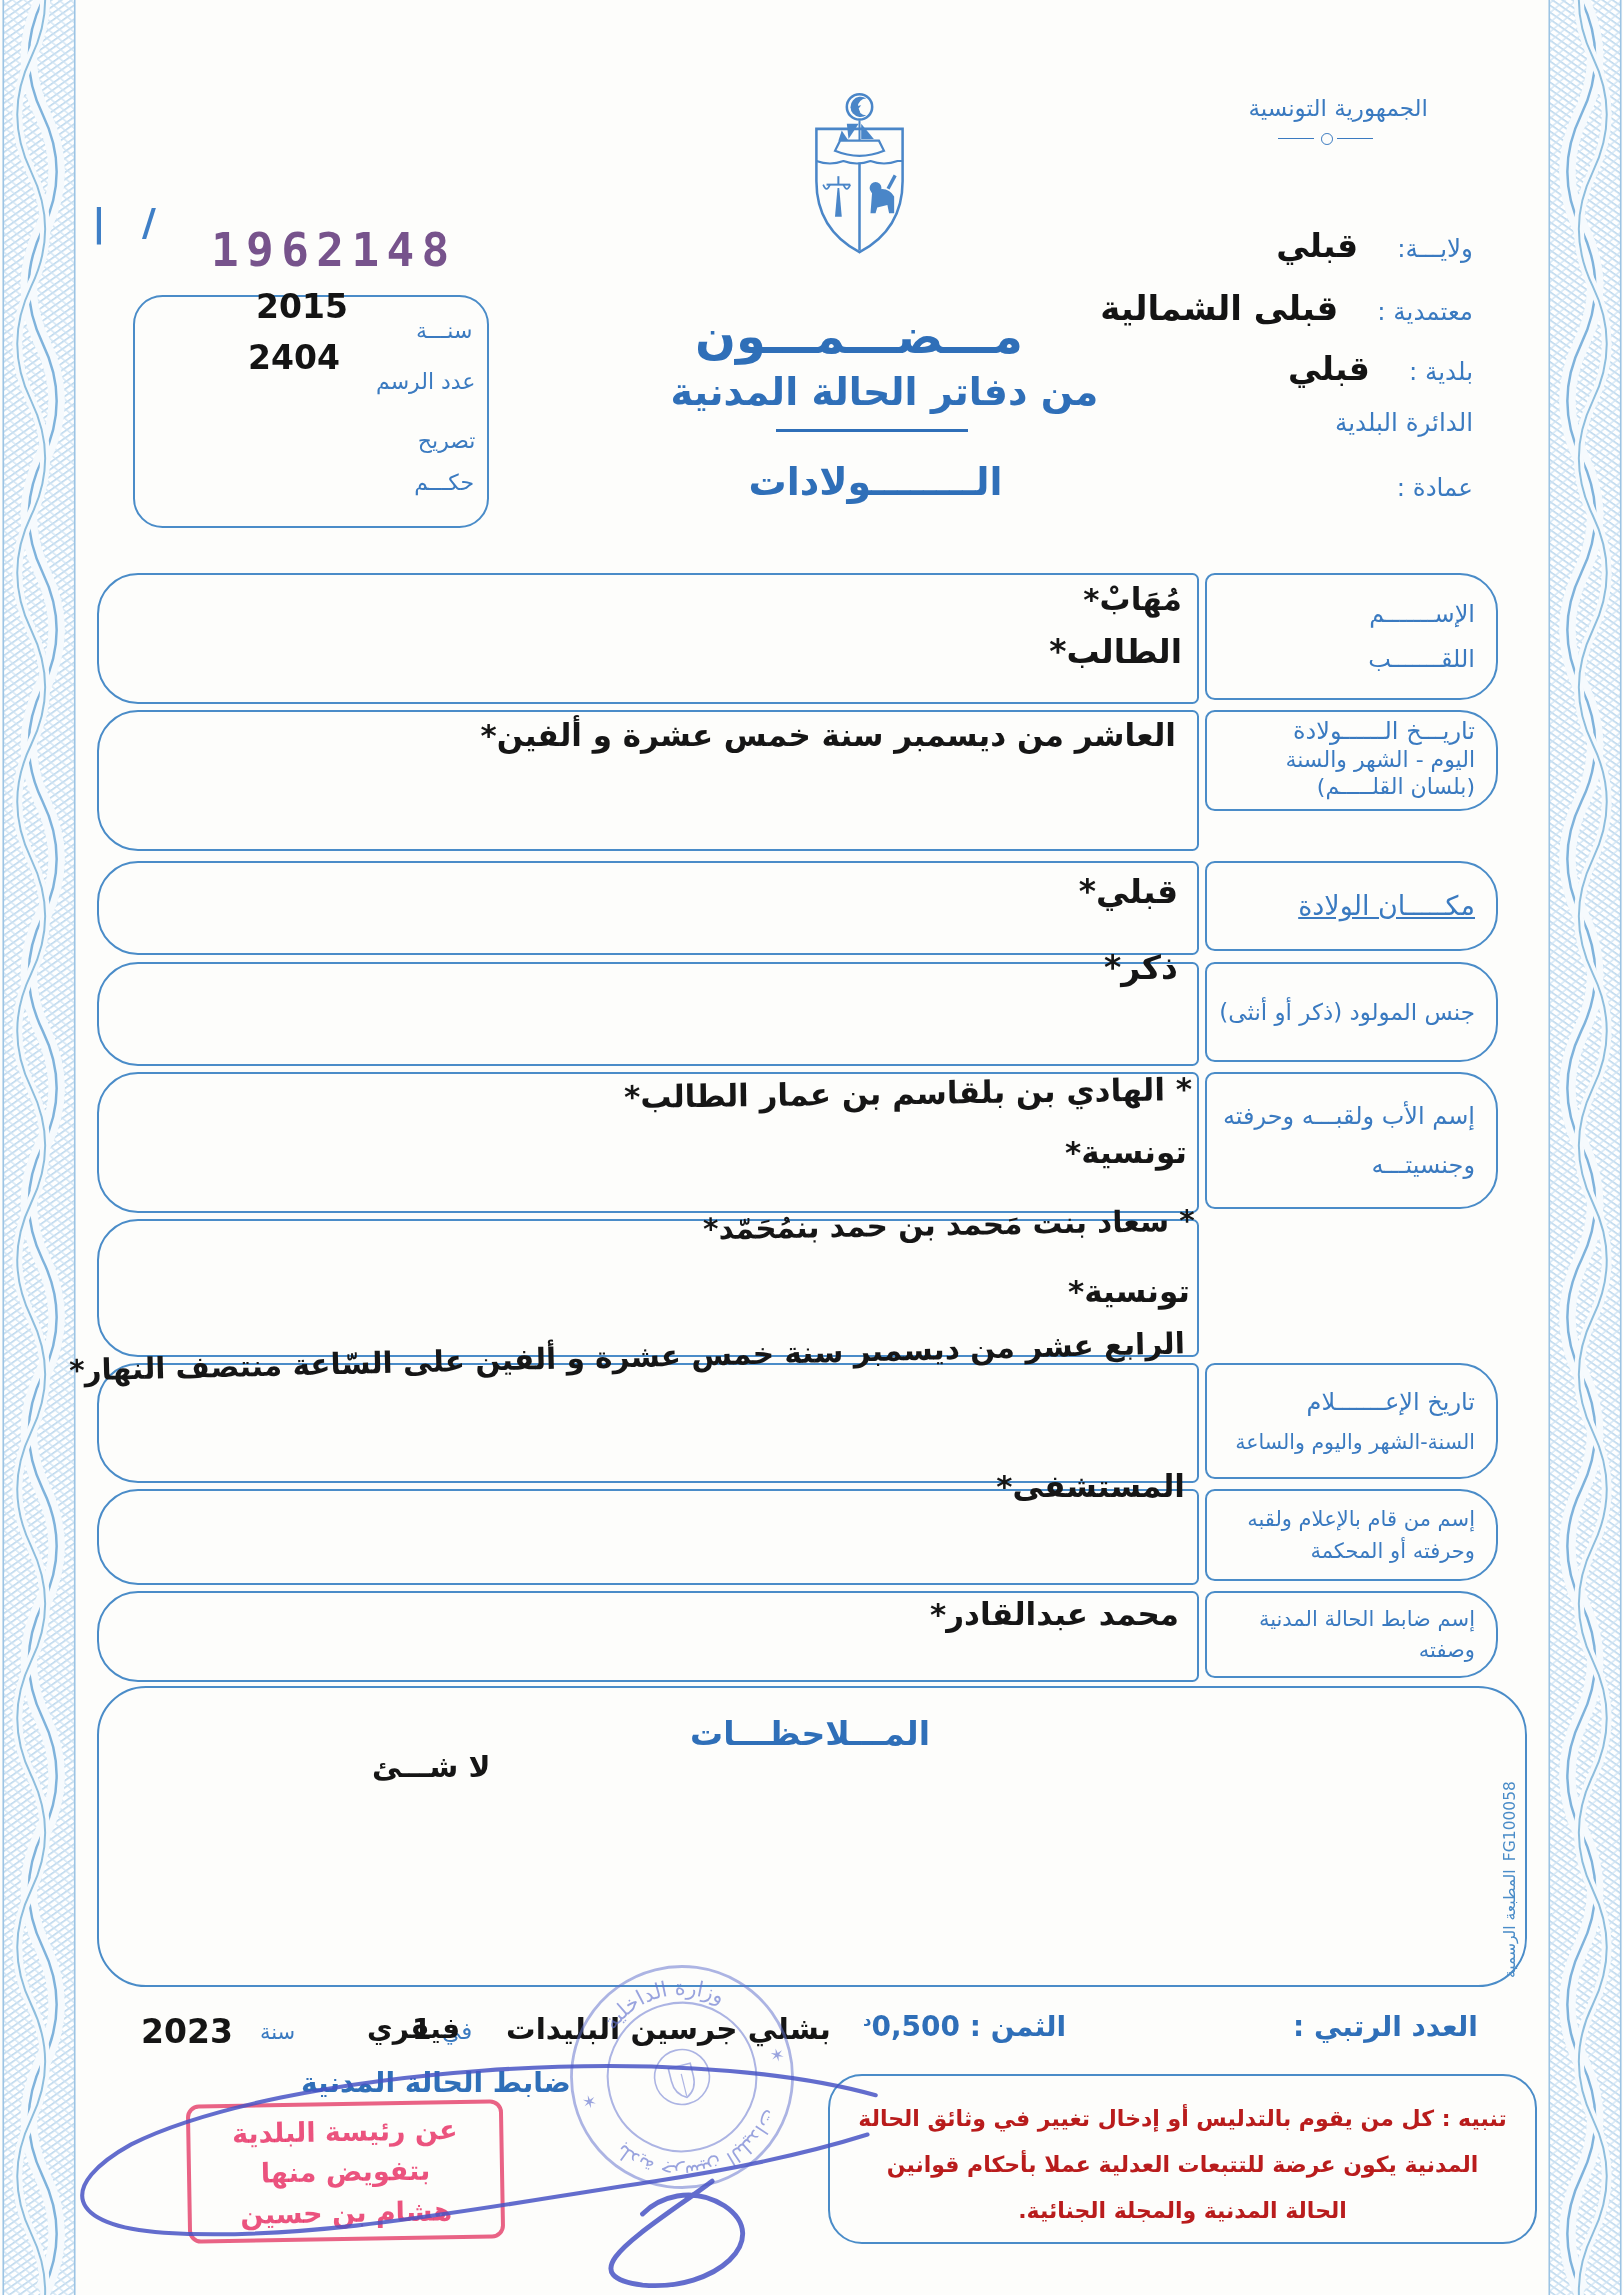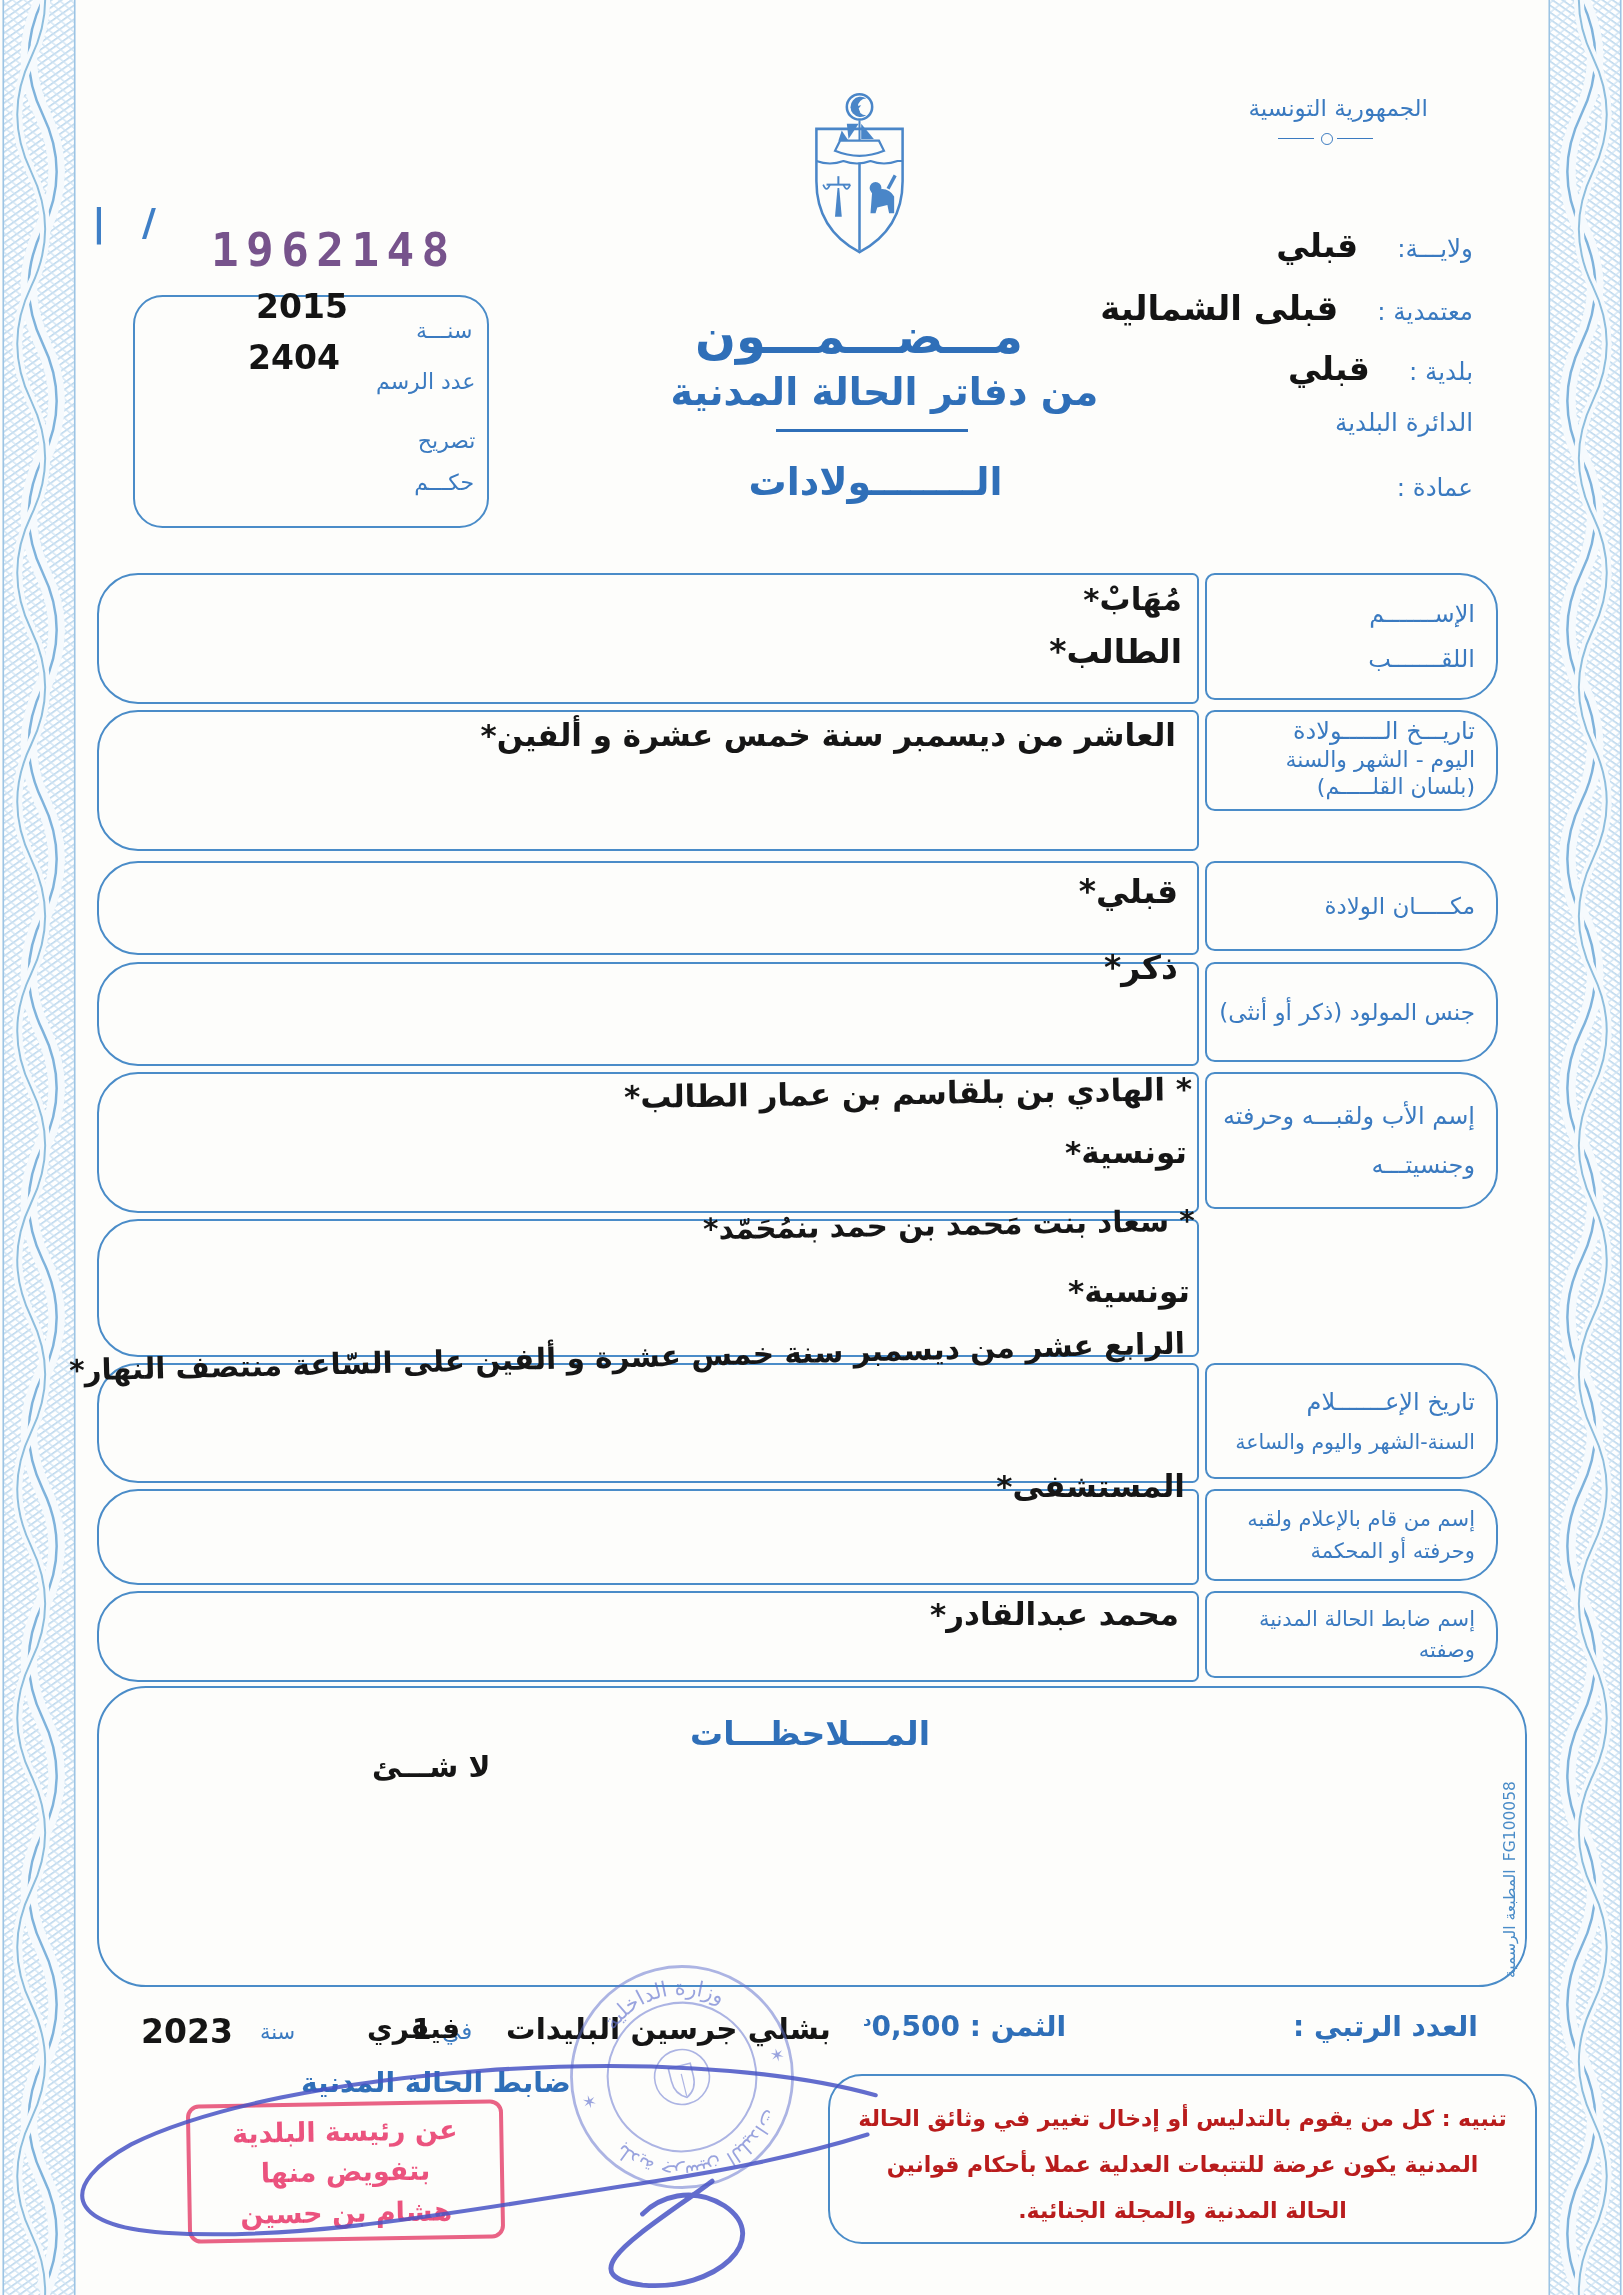--- a/index.html
+++ b/index.html
@@ -197,21 +197,21 @@
   <div class="vbox" style="top:710px;height:137px;"></div>
   <div class="lbox" style="top:710px;height:101px;justify-content:flex-end;">
     <div class="ll">تاريـــخ الــــــولادة</div>
     <div class="ll" style="font-size:22px;">اليوم - الشهر والسنة</div>
     <div class="ll" style="font-size:22px;">(بلسان القلـــــم)</div>
   </div>
   <div class="vline val" style="top:717px;right:448px;font-size:31px;">العاشر من ديسمبر سنة خمس عشرة و ألفين*</div>
 
   <div class="vbox" style="top:861px;height:90px;"></div>
   <div class="lbox" style="top:861px;height:90px;">
-    <div class="ll" style="font-size:23px;">مكـــــان الولادة</div>
+    <div class="ll" style="font-size:27px;text-decoration:underline;">مكـــــان الولادة</div>
   </div>
   <div class="vline val" style="top:872px;right:446px;font-size:33px;">قبلي*</div>
 
   <div class="vbox" style="top:962px;height:100px;"></div>
   <div class="lbox" style="top:962px;height:100px;">
     <div class="ll" style="font-size:23px;">جنس المولود (ذكر أو أنثى)</div>
   </div>
   <div class="vline val" style="top:948px;right:446px;font-size:33px;">ذكر*</div>
 
   <div class="vbox" style="top:1072px;height:137px;"></div>

